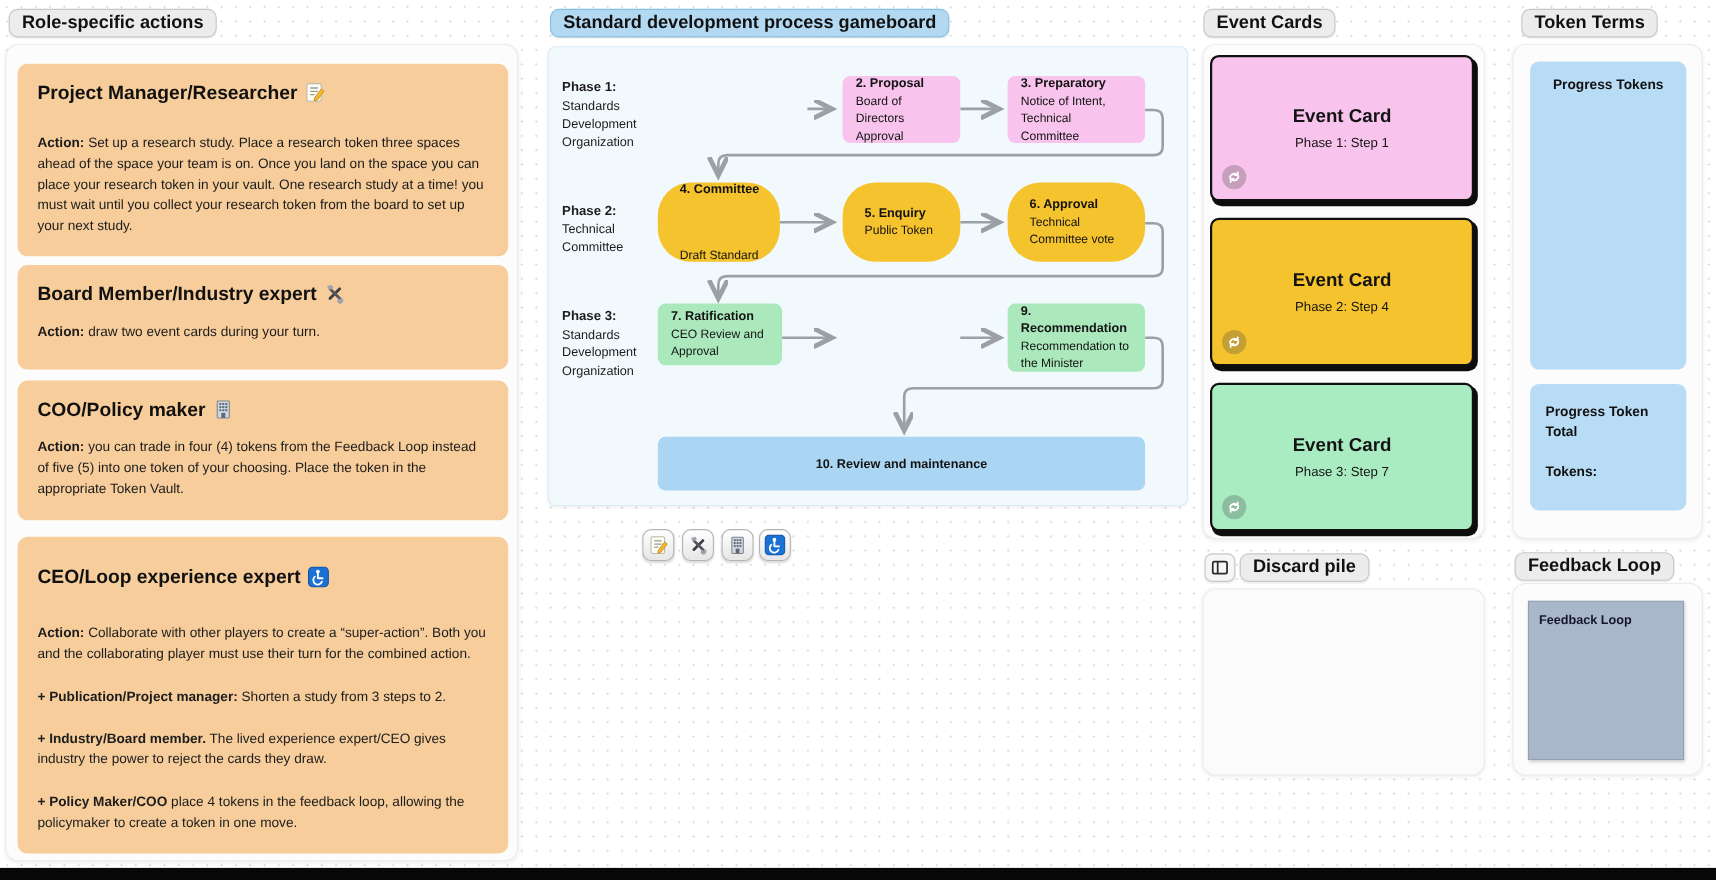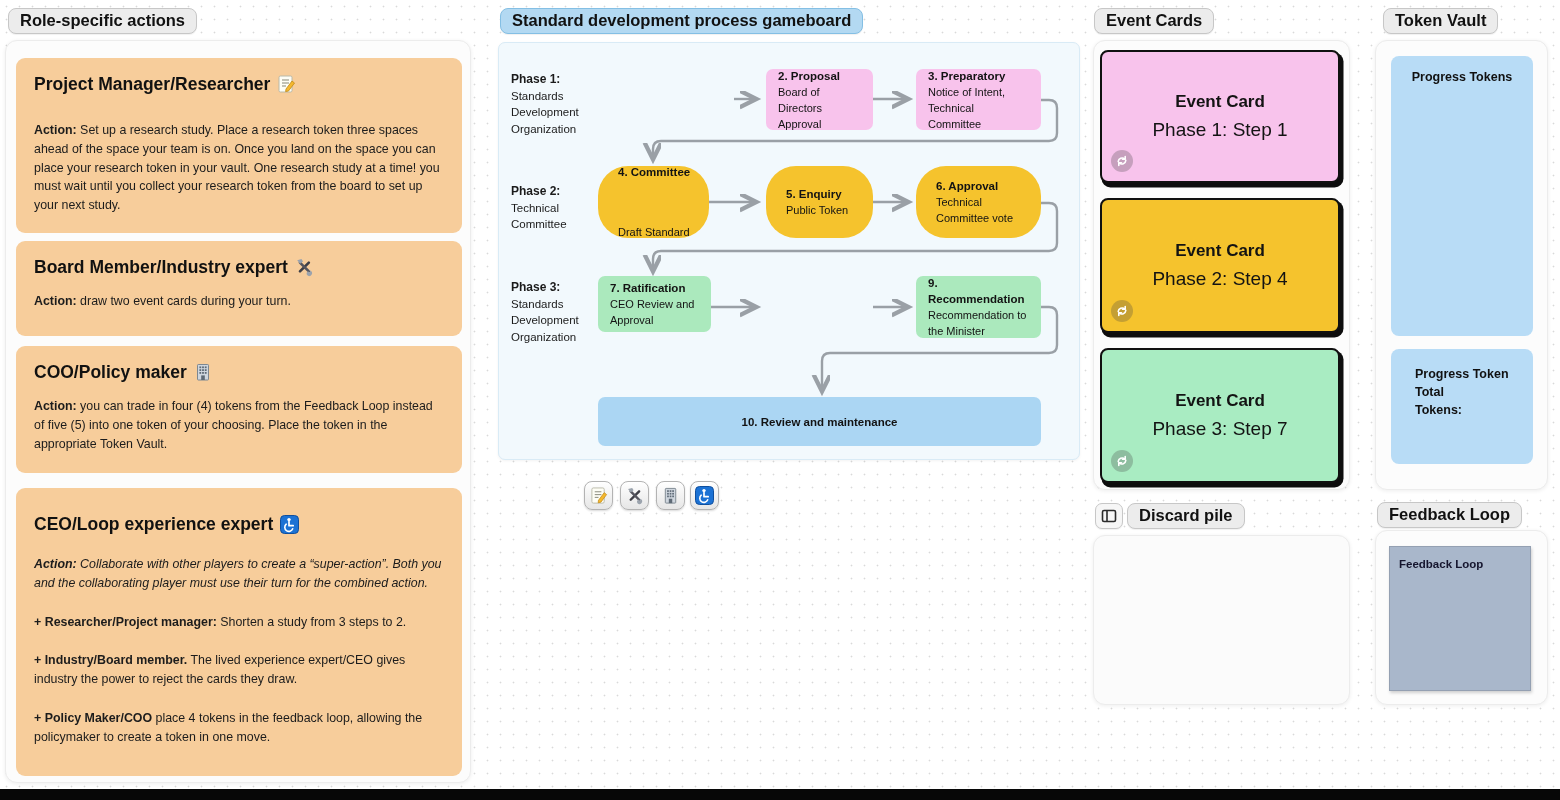--- a/index.html
+++ b/index.html
@@ -92,21 +92,21 @@
   
   #event-panel   { left:1093px; top:40px;  width:257px; height:450px; }
   .ecard {
     position:absolute; left:1100px; width:240px;
     border:2px solid #101010; border-radius:8px;
     box-shadow:2.5px 3.5px 0 1px #0d0d0d;
     display:flex; flex-direction:column; align-items:center; justify-content:center;
     gap:7px; color:#131313;
   }
   .ecard .e1 { font-size:17px; font-weight:700; }
-  .ecard .e2 { font-size:19px; }
+  .ecard .e2 { font-size:12px; }
   .ecard.pink   { background:var(--pink); }
   .ecard.yellow { background:var(--yellow); }
   .ecard.green  { background:var(--ecard-green); }
   .refresh-badge {
     position:absolute; left:9px; bottom:9px; width:22px; height:22px;
     border-radius:50%; background:rgba(70,70,70,0.28);
     display:flex; align-items:center; justify-content:center;
   }
   
   #discard-panel { left:1093px; top:535px; width:257px; height:170px; background:#fbfbfb; }
@@ -120,24 +120,24 @@
   #vault-panel { left:1375px; top:40px; width:173px; height:450px; }
   #progress-box {
     position:absolute; left:15px; top:15px; width:142px; height:280px;
     background:var(--vault-blue); border-radius:8px;
     padding-top:14px; text-align:center;
     font-size:12.5px; font-weight:700; color:#111;
   }
   #total-box {
     position:absolute; left:15px; top:308px; width:142px; height:115px;
     background:var(--vault-blue); border-radius:8px;
-    padding:16px 24px; font-size:12.5px; color:#111; line-height:18px;
+    padding:16px 14px; font-size:12.5px; color:#111; line-height:18px;
   }
   #total-box .bold { font-weight:700; }
-  #total-box .tokens-line { font-weight:600; }
+  #total-box .tokens-line { margin-top:19px; font-weight:600; }
   
   #feedback-panel { left:1375px; top:530px; width:173px; height:175px; }
   #feedback-zone {
     position:absolute; left:13px; top:15px; width:142px; height:145px;
     background:var(--feedback-gray);
     box-shadow:inset 0 0 0 1px rgba(0,0,0,0.12), 1px 2px 3px rgba(0,0,0,0.18);
     padding:12px 10px; font-size:11.5px; font-weight:700; color:#15152e;
   }
   #bottom-bar { position:absolute; left:0; top:789px; width:1560px; height:11px; background:#070707; }
 </style>
@@ -235,25 +235,25 @@
       </div>
     </div>
 
     <div class="role-card" style="top:447px; height:288px; padding-top:26px;">
       <h2>
           <span>CEO/Loop experience expert</span>
         <svg class="emoji-ic" viewBox="0 0 19 19">
             <use href="#ic-access"></use>
           </svg>
         </h2>
-      <div class="para" style="margin-top:20px;font-style:italic;">
+      <div class="para" style="margin-top:31px;">
         <b>Action:</b><span> Collaborate with other players to create a “super-action”. Both you and the collaborating player must use their turn for the combined action.</span>
       </div>
       <div class="para gap-p">
-        <b>+ Researcher/Project manager:</b><span> Shorten a study from 3 steps to 2.</span>
+        <b>+ Publication/Project manager:</b><span> Shorten a study from 3 steps to 2.</span>
       </div>
       <div class="para gap-p">
         <b>+ Industry/Board member.</b><span> The lived experience expert/CEO gives industry the power to reject the cards they draw.</span>
       </div>
       <div class="para gap-p">
         <b>+ Policy Maker/COO</b><span> place 4 tokens in the feedback loop, allowing the policymaker to create a token in one move.</span>
       </div>
     </div>
   </div>
 
@@ -389,21 +389,21 @@
   </div>
 
   <div id="frame-btn">
     <svg width="16" height="14" viewBox="0 0 16 14">
         <use href="#ic-frame"></use>
       </svg>
   </div>
   <div class="pill" style="left:1127px; top:503px;">Discard pile</div>
   <div class="panel" id="discard-panel"></div>
 
-  <div class="pill" style="left:1383px; top:8px;">Token Vault</div>
+  <div class="pill" style="left:1383px; top:8px;">Token Terms</div>
   <div class="panel" id="vault-panel">
     <div id="progress-box">Progress Tokens</div>
     <div id="total-box">
       <div class="bold">Progress Token</div>
       <div class="bold">Total</div>
       <div class="tokens-line">Tokens:</div>
     </div>
   </div>
 
   <div class="pill" style="left:1377px; top:502px;">Feedback Loop</div>

